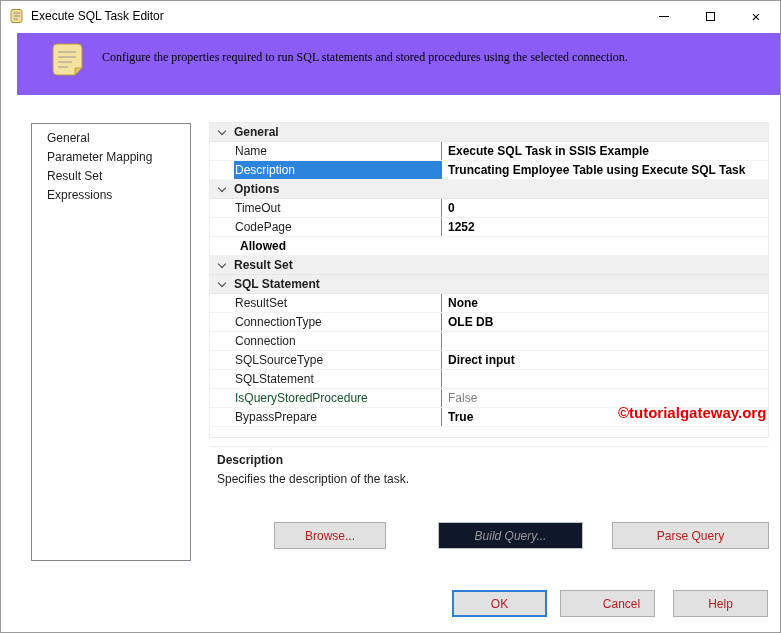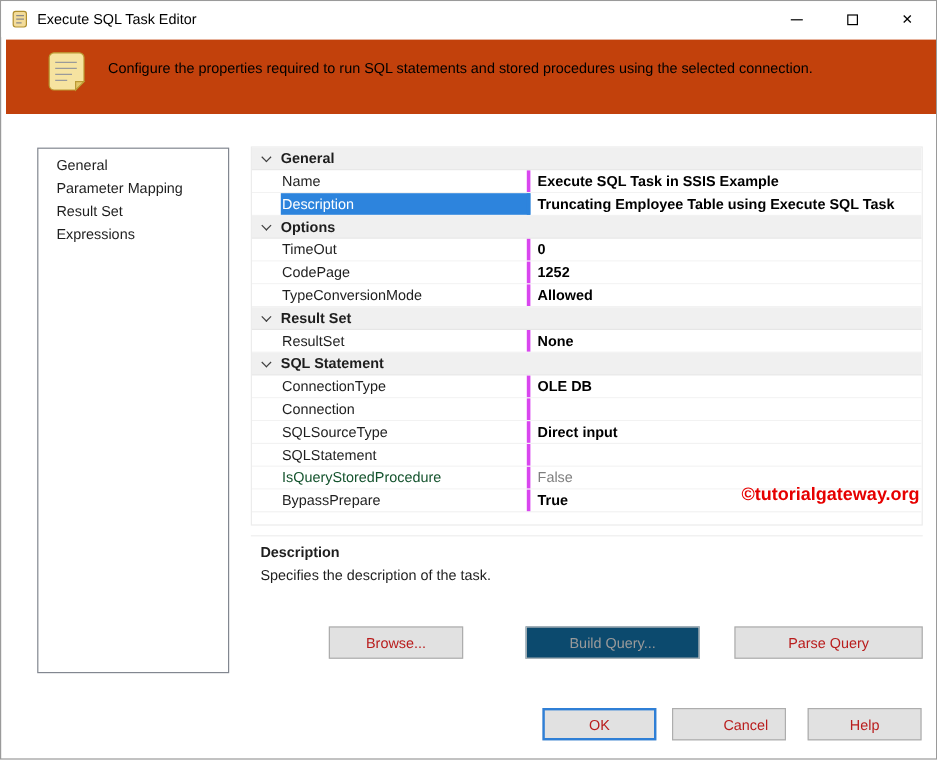--- a/index.html
+++ b/index.html
@@ -16,55 +16,55 @@
   .titlebar { position: absolute; top: 0; left: 0; right: 0; height: 30px; background: #fff; display: flex; align-items: center; }
   .title-icon { margin-left: 8px; width: 16px; height: 16px; display: inline-flex; }
   .title-text { margin-left: 6px; font-size: 12px; color: #000; }
   .win-controls { position: absolute; right: 1px; top: 0; height: 30px; display: flex; }
   .win-btn { width: 46px; height: 30px; display: flex; align-items: center; justify-content: center; cursor: default; }
   .min-glyph { width: 10px; height: 0; border-top: 1px solid #000; display: block; }
   .max-glyph { width: 9px; height: 9px; border: 1px solid #000; display: block; }
   .close-glyph { font-size: 15px; color: #000; line-height: 1; }
 
   
-  .header { position: absolute; top: 32px; left: 4px; right: 0; height: 62px; background: #c2410c; }
+  .header { position: absolute; top: 32px; left: 16px; right: 0; height: 62px; background: #8b5cf6; font-family: Liberation Serif, serif; }
   .header-icon { position: absolute; left: 30px; top: 6px; }
   .header-text { position: absolute; left: 85px; top: 17px; font-size: 12px; color: #000; width: 685px; line-height: 15px; }
 
   
   .sidebar { position: absolute; left: 30px; top: 122px; width: 160px; height: 438px; border: 1px solid #828790; background: #fff; padding-top: 5px; }
   .side-item { font-size: 12px; color: #1e1e1e; padding: 2px 4px 2px 15px; line-height: 15px; cursor: default; }
 
   
   .grid { position: absolute; left: 208px; top: 121px; width: 560px; height: 316px; background: #fff; border: 1px solid #ececec; overflow: hidden; }
   .grow { display: flex; height: 19px; align-items: stretch; background: #fff; border-bottom: 1px solid #f2f2f2; font-size: 12px; }
   .grow.cat { background: #f0f0f0; border-bottom: 1px solid #e6e6e6; }
   .cell-indent { width: 24px; display: flex; align-items: center; justify-content: center; flex: none; }
   .chev { width: 6px; height: 6px; border-right: 1.5px solid #404040; border-bottom: 1.5px solid #404040; transform: rotate(45deg); margin-top: -3px; display: block; }
   .cat-label { font-weight: bold; color: #1e1e1e; display: flex; align-items: center; }
-  .cell-name { width: 208px; flex: none; display: flex; align-items: center; padding-left: 1px; color: #1e1e1e; border-right: 3px solid #d946ef; overflow: hidden; white-space: nowrap; }
+  .cell-name { width: 208px; flex: none; display: flex; align-items: center; padding-left: 1px; color: #1e1e1e; border-right: 1px solid #d946ef; overflow: hidden; white-space: nowrap; }
   .cell-value { flex: 1; display: flex; align-items: center; padding-left: 6px; font-weight: bold; color: #000; overflow: hidden; white-space: nowrap; }
   .grow.sel .cell-name { background: var(--sel, #2d84dd); color: #fff; border-right-color: var(--sel, #2d84dd); }
   .grow.dis .cell-name { color: #14532d; }
   .grow.dis .cell-value { color: #7f7f7f; font-weight: normal; }
 
   
   .watermark { position: absolute; left: 617px; top: 403px; font-size: 15px; font-weight: bold; color: #e60000; letter-spacing: 0; }
 
   
   .help { position: absolute; left: 208px; top: 445px; width: 560px; height: 58px; background: #fff; border-top: 1px solid #eeeeee; padding: 6px 8px; }
   .help-title { font-size: 12px; font-weight: bold; color: #1e1e1e; margin-bottom: 5px; }
   .help-text { font-size: 12px; color: #1e1e1e; }
 
   
   .btn {
     position: absolute; height: 27px; background: #e1e1e1; border: 1px solid #adadad;
     font-family: "Liberation Sans", sans-serif; font-size: 12px; color: #b91c1c; cursor: default;
   }
-  .btn:disabled { background: #0c4a6e; color: #9a9a9a; border-color: #c3c3c3; }
+  .btn:disabled { background: #0f172a; color: #9a9a9a; border-color: #c3c3c3; font-style: italic; }
   .btn-browse { left: 273px; top: 521px; width: 112px; }
   .btn-build  { left: 437px; top: 521px; width: 145px; }
   .btn-parse  { left: 611px; top: 521px; width: 157px; }
   .btn-ok     { left: 451px; top: 589px; width: 95px; border: 2px solid var(--accent, #2f7fd6); }
   .btn-cancel { left: 559px; top: 589px; width: 95px; padding-left: 28px; }
   .btn-help   { left: 672px; top: 589px; width: 95px; }
 </style>
 </head>
 <body>
 
@@ -142,39 +142,38 @@
         <div class="cell-name">TimeOut</div>
         <div class="cell-value">0</div>
       </div>
       <div class="grow">
         <div class="cell-indent"></div>
         <div class="cell-name">CodePage</div>
         <div class="cell-value">1252</div>
       </div>
       <div class="grow">
         <div class="cell-indent"></div>
-        <div class="cell-name">TypeConversionMode</div>
         <div class="cell-value">Allowed</div>
       </div>
       <div class="grow cat">
         <div class="cell-indent">
           <span class="chev"></span>
         </div>
         <div class="cat-label">Result Set</div>
+      </div>
+      <div class="grow cat">
+        <div class="cell-indent">
+          <span class="chev"></span>
+        </div>
+        <div class="cat-label">SQL Statement</div>
       </div>
       <div class="grow">
         <div class="cell-indent"></div>
         <div class="cell-name">ResultSet</div>
         <div class="cell-value">None</div>
-      </div>
-      <div class="grow cat">
-        <div class="cell-indent">
-          <span class="chev"></span>
-        </div>
-        <div class="cat-label">SQL Statement</div>
       </div>
       <div class="grow">
         <div class="cell-indent"></div>
         <div class="cell-name">ConnectionType</div>
         <div class="cell-value">OLE DB</div>
       </div>
       <div class="grow">
         <div class="cell-indent"></div>
         <div class="cell-name">Connection</div>
         <div class="cell-value"></div>

